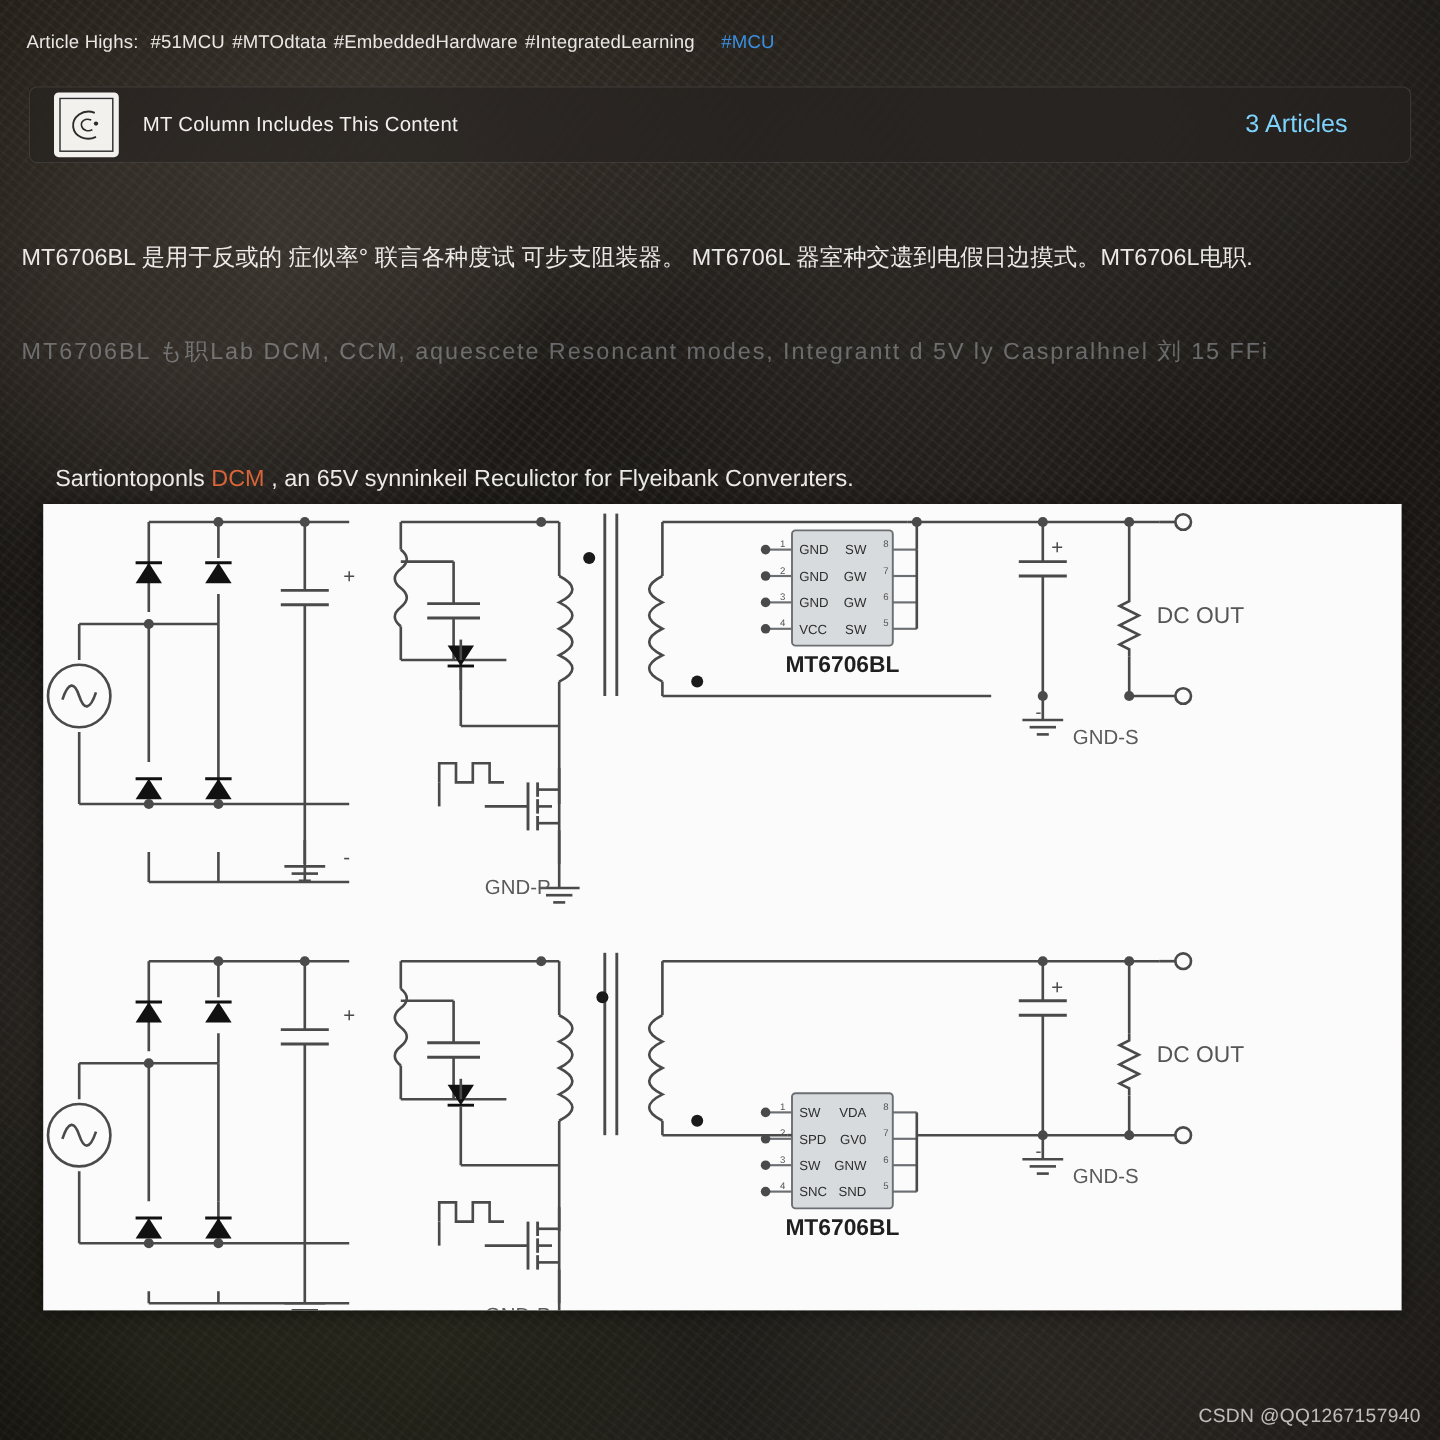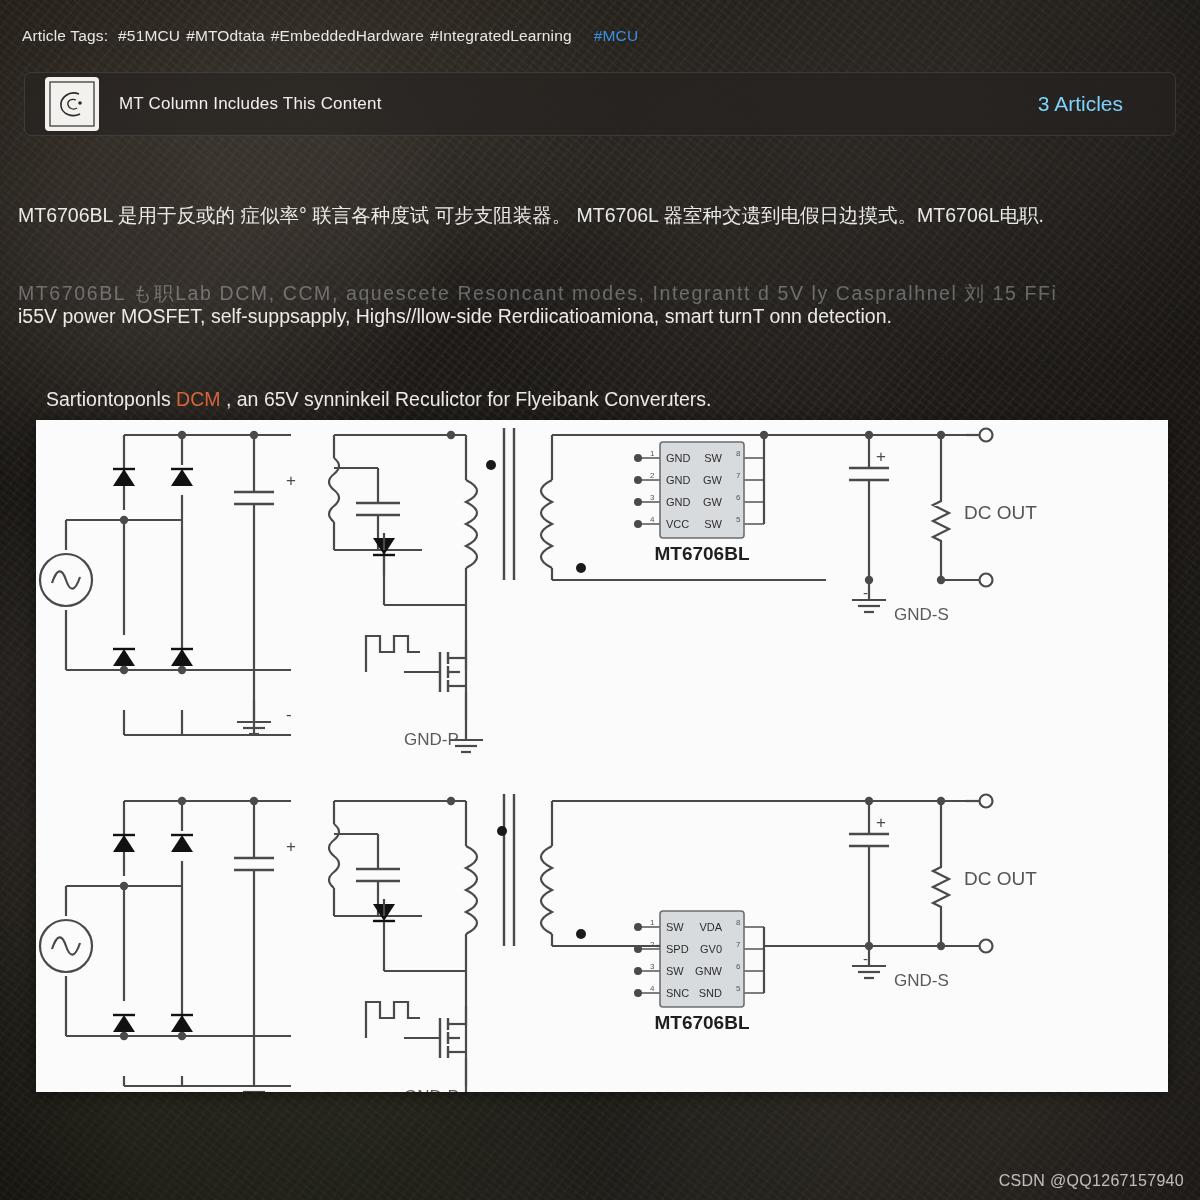--- a/index.html
+++ b/index.html
@@ -161,21 +161,21 @@
     z-index: 7;
     letter-spacing: .3px;
   }
 </style>
 </head>
 <body>
 
 <div id="bg"></div>
 
 <div class="tagbar">
-  <span class="label">Article Tags:</span>
+  <span class="label">Article Highs:</span>
   <span class="tag">#51MCU</span>
   <span class="tag">#MTOdtata</span>
   <span class="tag">#EmbeddedHardware</span>
   <span class="tag">#IntegratedLearning</span>
   <span class="tag link">#MCU</span>
 </div>
 
 <div class="column-card">
   <div class="col-logo">
     <svg width="46" height="46" viewBox="0 0 46 46" aria-hidden="true">
@@ -191,21 +191,20 @@
 </div>
 
 <div class="article">
 
   <div class="para" style="height:140px;">
     <div>MT6706BL 是用于反或的 症似率° 联言各种度试 可步支阻装器。 MT6706L 器室种交遗到电假日边摸式。MT6706L电职.</div>
     <div class="ghost g2" style="top:78px;">MT6706BL も职Lab  DCM,  CCM,  aquescete Resoncant modes, Integrantt d 5V ly  Caspralhnel  刘 15 FFi</div>
     <div style="position:absolute; top:78px; left:0; width:100%;">
       <span style="opacity:0;">.</span>
     </div>
-    <div style="position:absolute; top:101px; left:0; width:100%;">i55V power MOSFET, self-suppsapply, Highs//llow-side Rerdiicatioamiona, smart turnT onn detection.</div>
   </div>
 
   <div class="para" style="margin-top:44px;">
     <span>Sartiontoponls</span>
     <span class="hl-orange">DCM</span>
     <span>,  an  65V   synninkeil  Reculictor  for  Flyeibank  Converɹters.</span>
   </div>
 
 </div>
 

